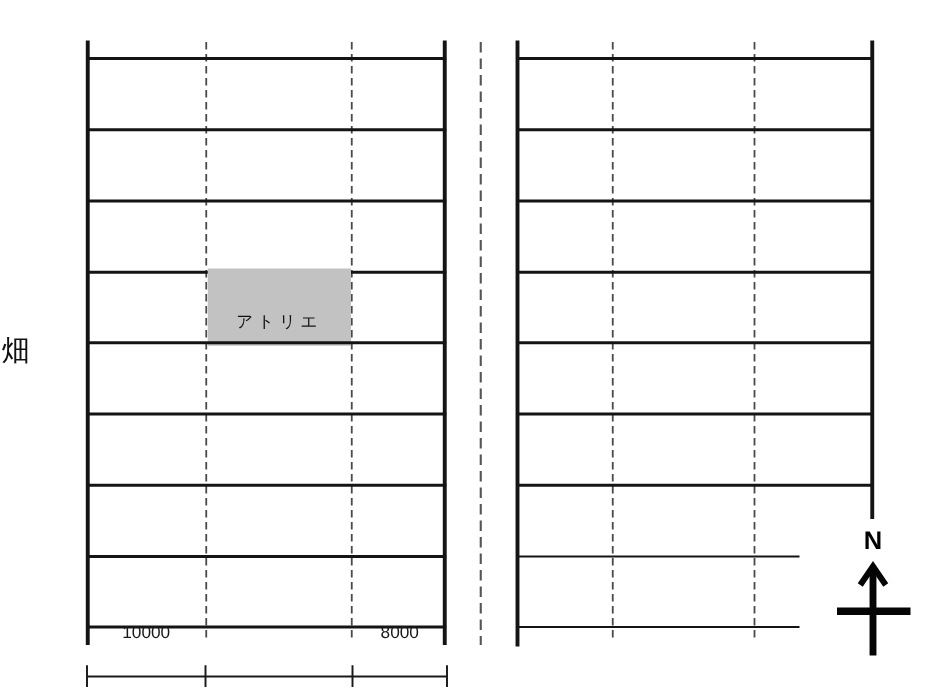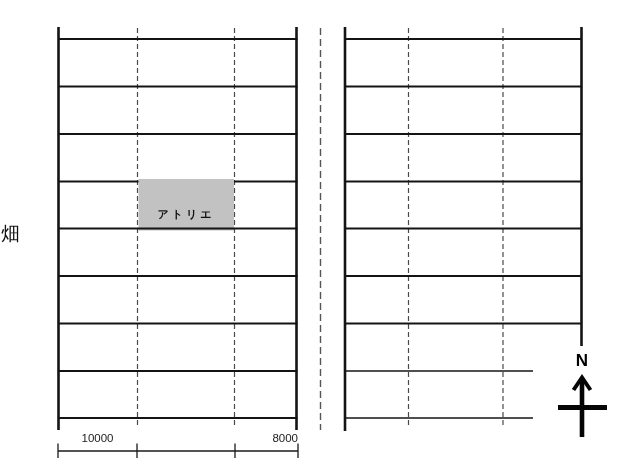--- a/index.html
+++ b/index.html
@@ -8,26 +8,26 @@
     width:626px;height:462px;
     background:#ffffff;
     font-family:"Liberation Sans","DejaVu Sans",sans-serif;
     overflow:hidden;
   }
   .canvas svg{position:absolute;left:0;top:0;}
   .lbl{position:absolute;color:#111;white-space:nowrap;}
   .lbl-field{left:1px;top:221px;font-size:19px;}
   .lbl-atelier{
     left:138px;top:207px;width:96px;
-    text-align:center;font-size:11px;font-weight:bold;letter-spacing:3px;
+    text-align:center;font-size:11px;font-weight:normal;letter-spacing:3px;
   }
-  .lbl-dim{top:432px;font-size:11.5px;text-align:center;color:#1a1a1a;}
+  .lbl-dim{top:416px;font-size:11.5px;text-align:center;color:#1a1a1a;}
   .lbl-dim.d1{left:58px;width:79px;}
   .lbl-dim.d2{left:137px;width:98px;}
-  .lbl-dim.d3{left:235px;width:63px;text-align:right;}
+  .lbl-dim.d3{left:235px;width:63px;}
   .lbl-north{left:567px;top:351px;width:30px;text-align:center;
     font-size:17px;font-weight:bold;color:#000;}
 </style>
 </head>
 <body>
 
 <div class="canvas">
 
   <svg width="626" height="462" viewBox="0 0 626 462">
 

